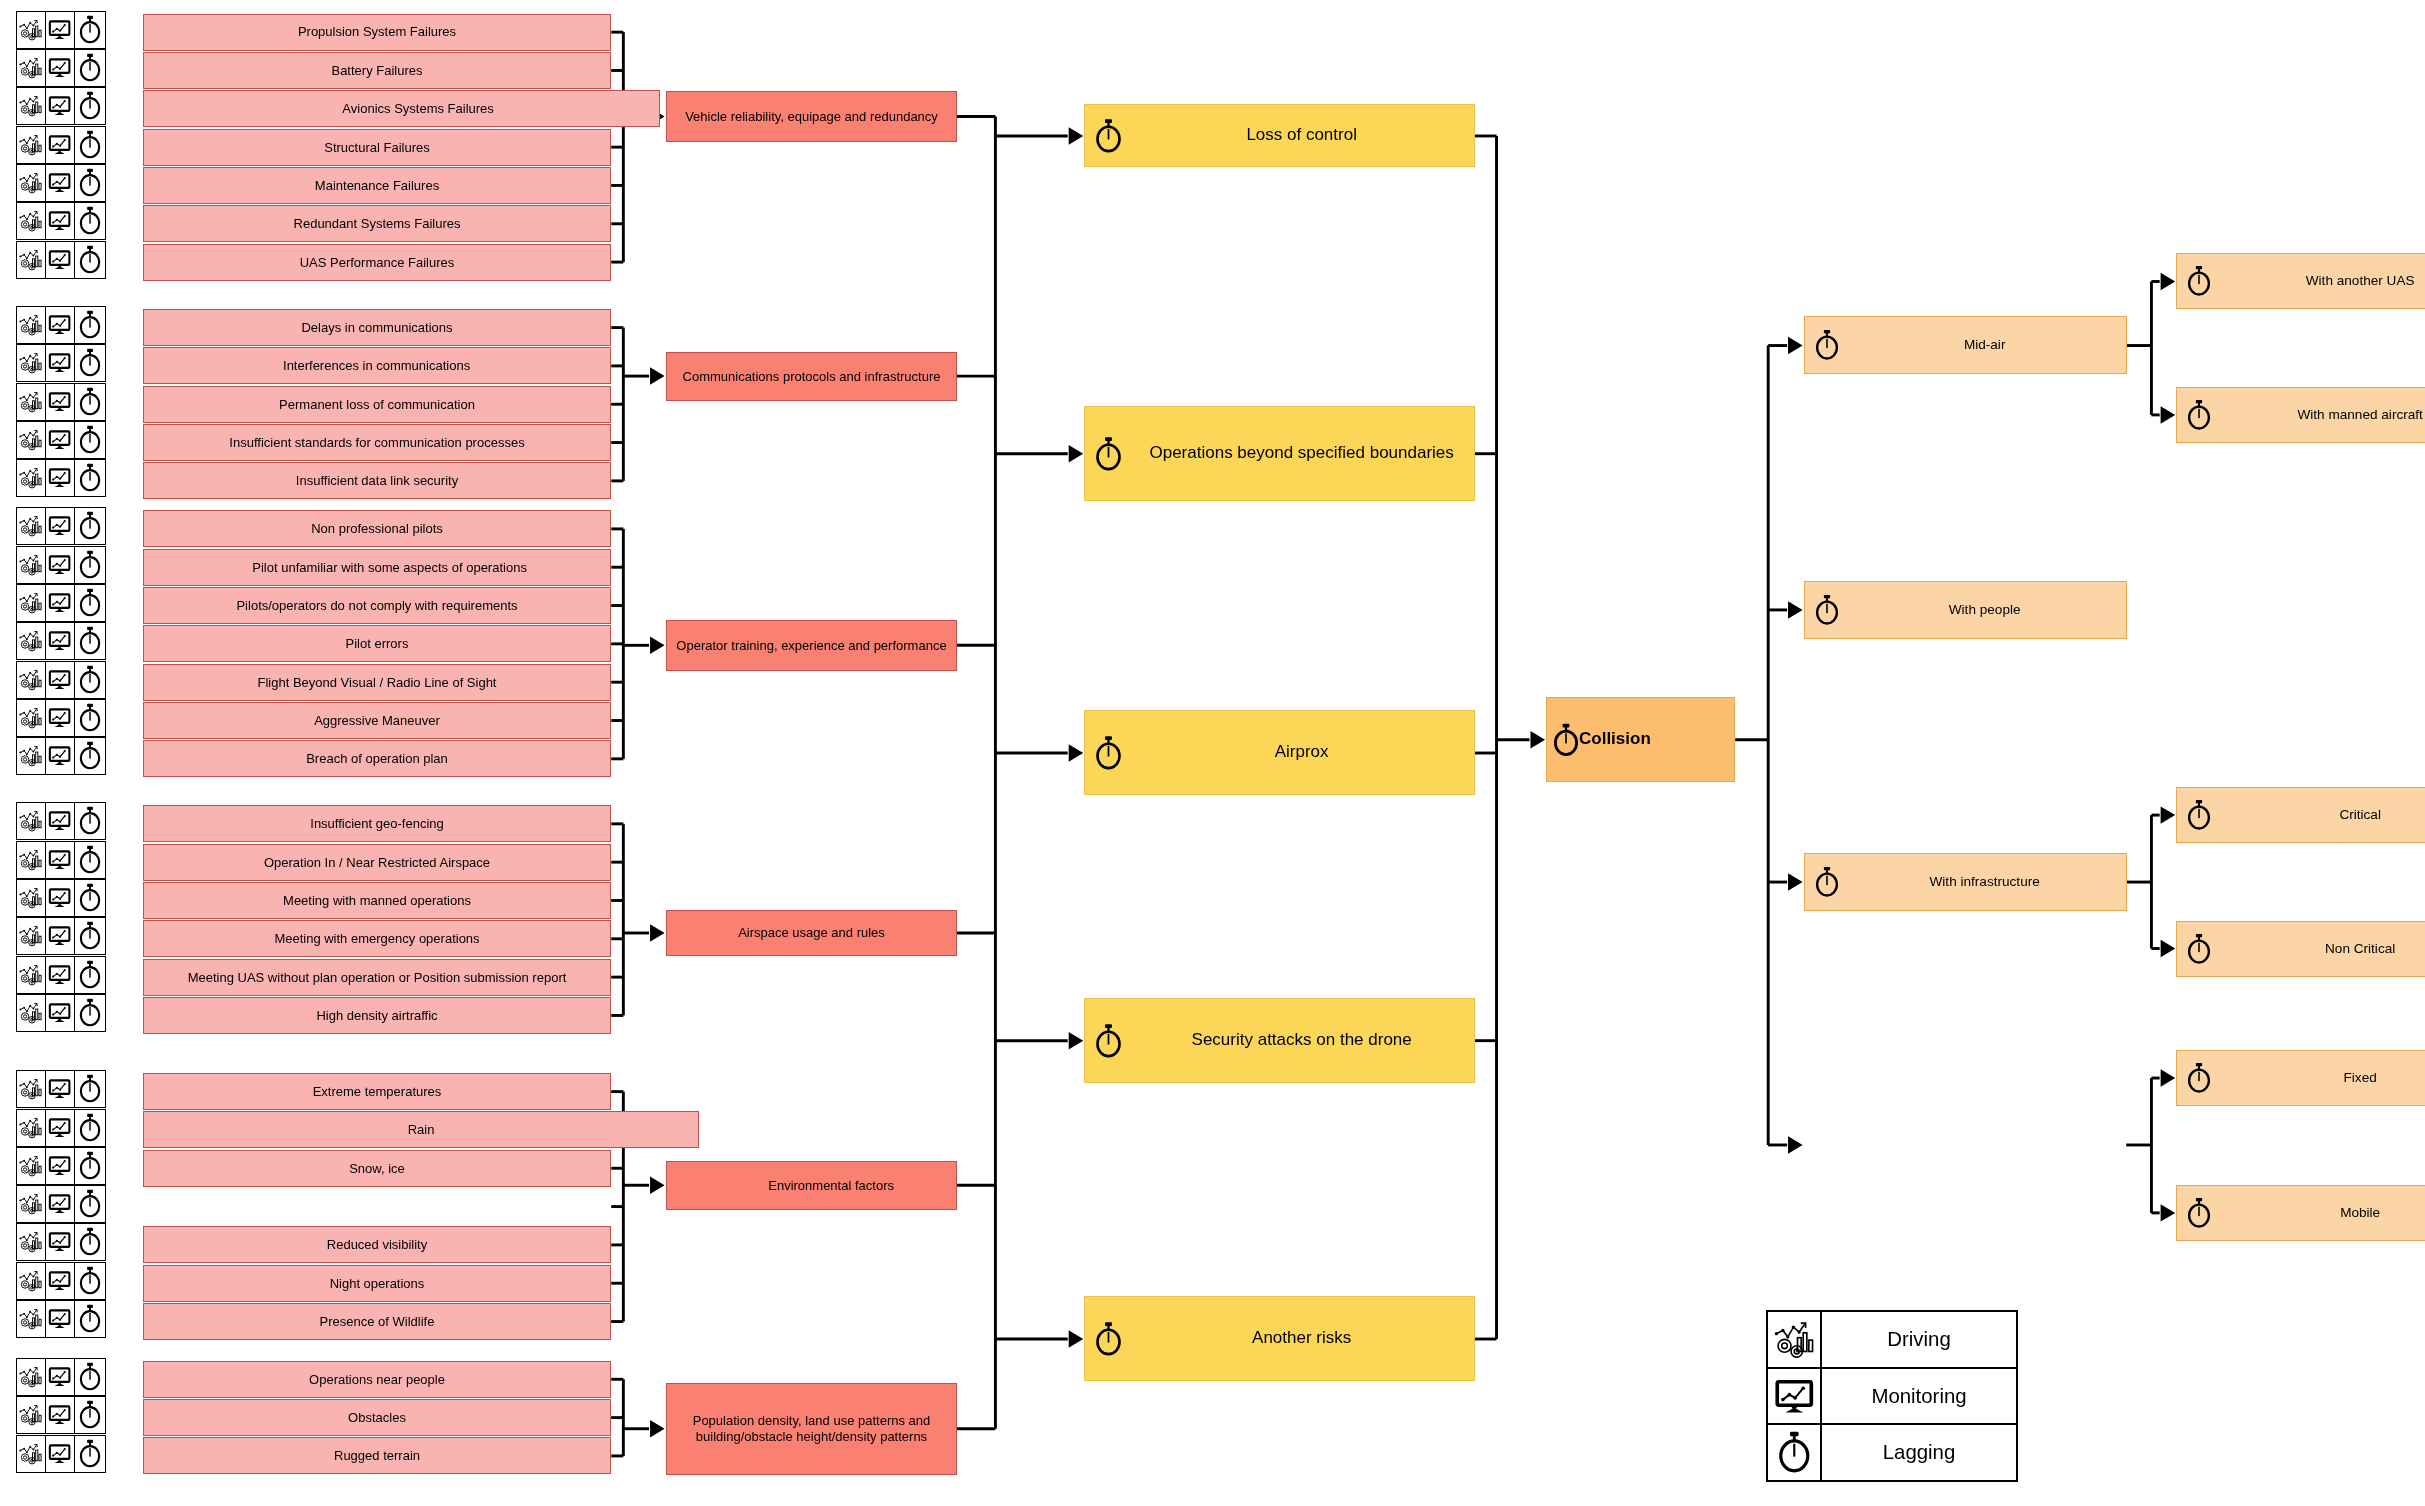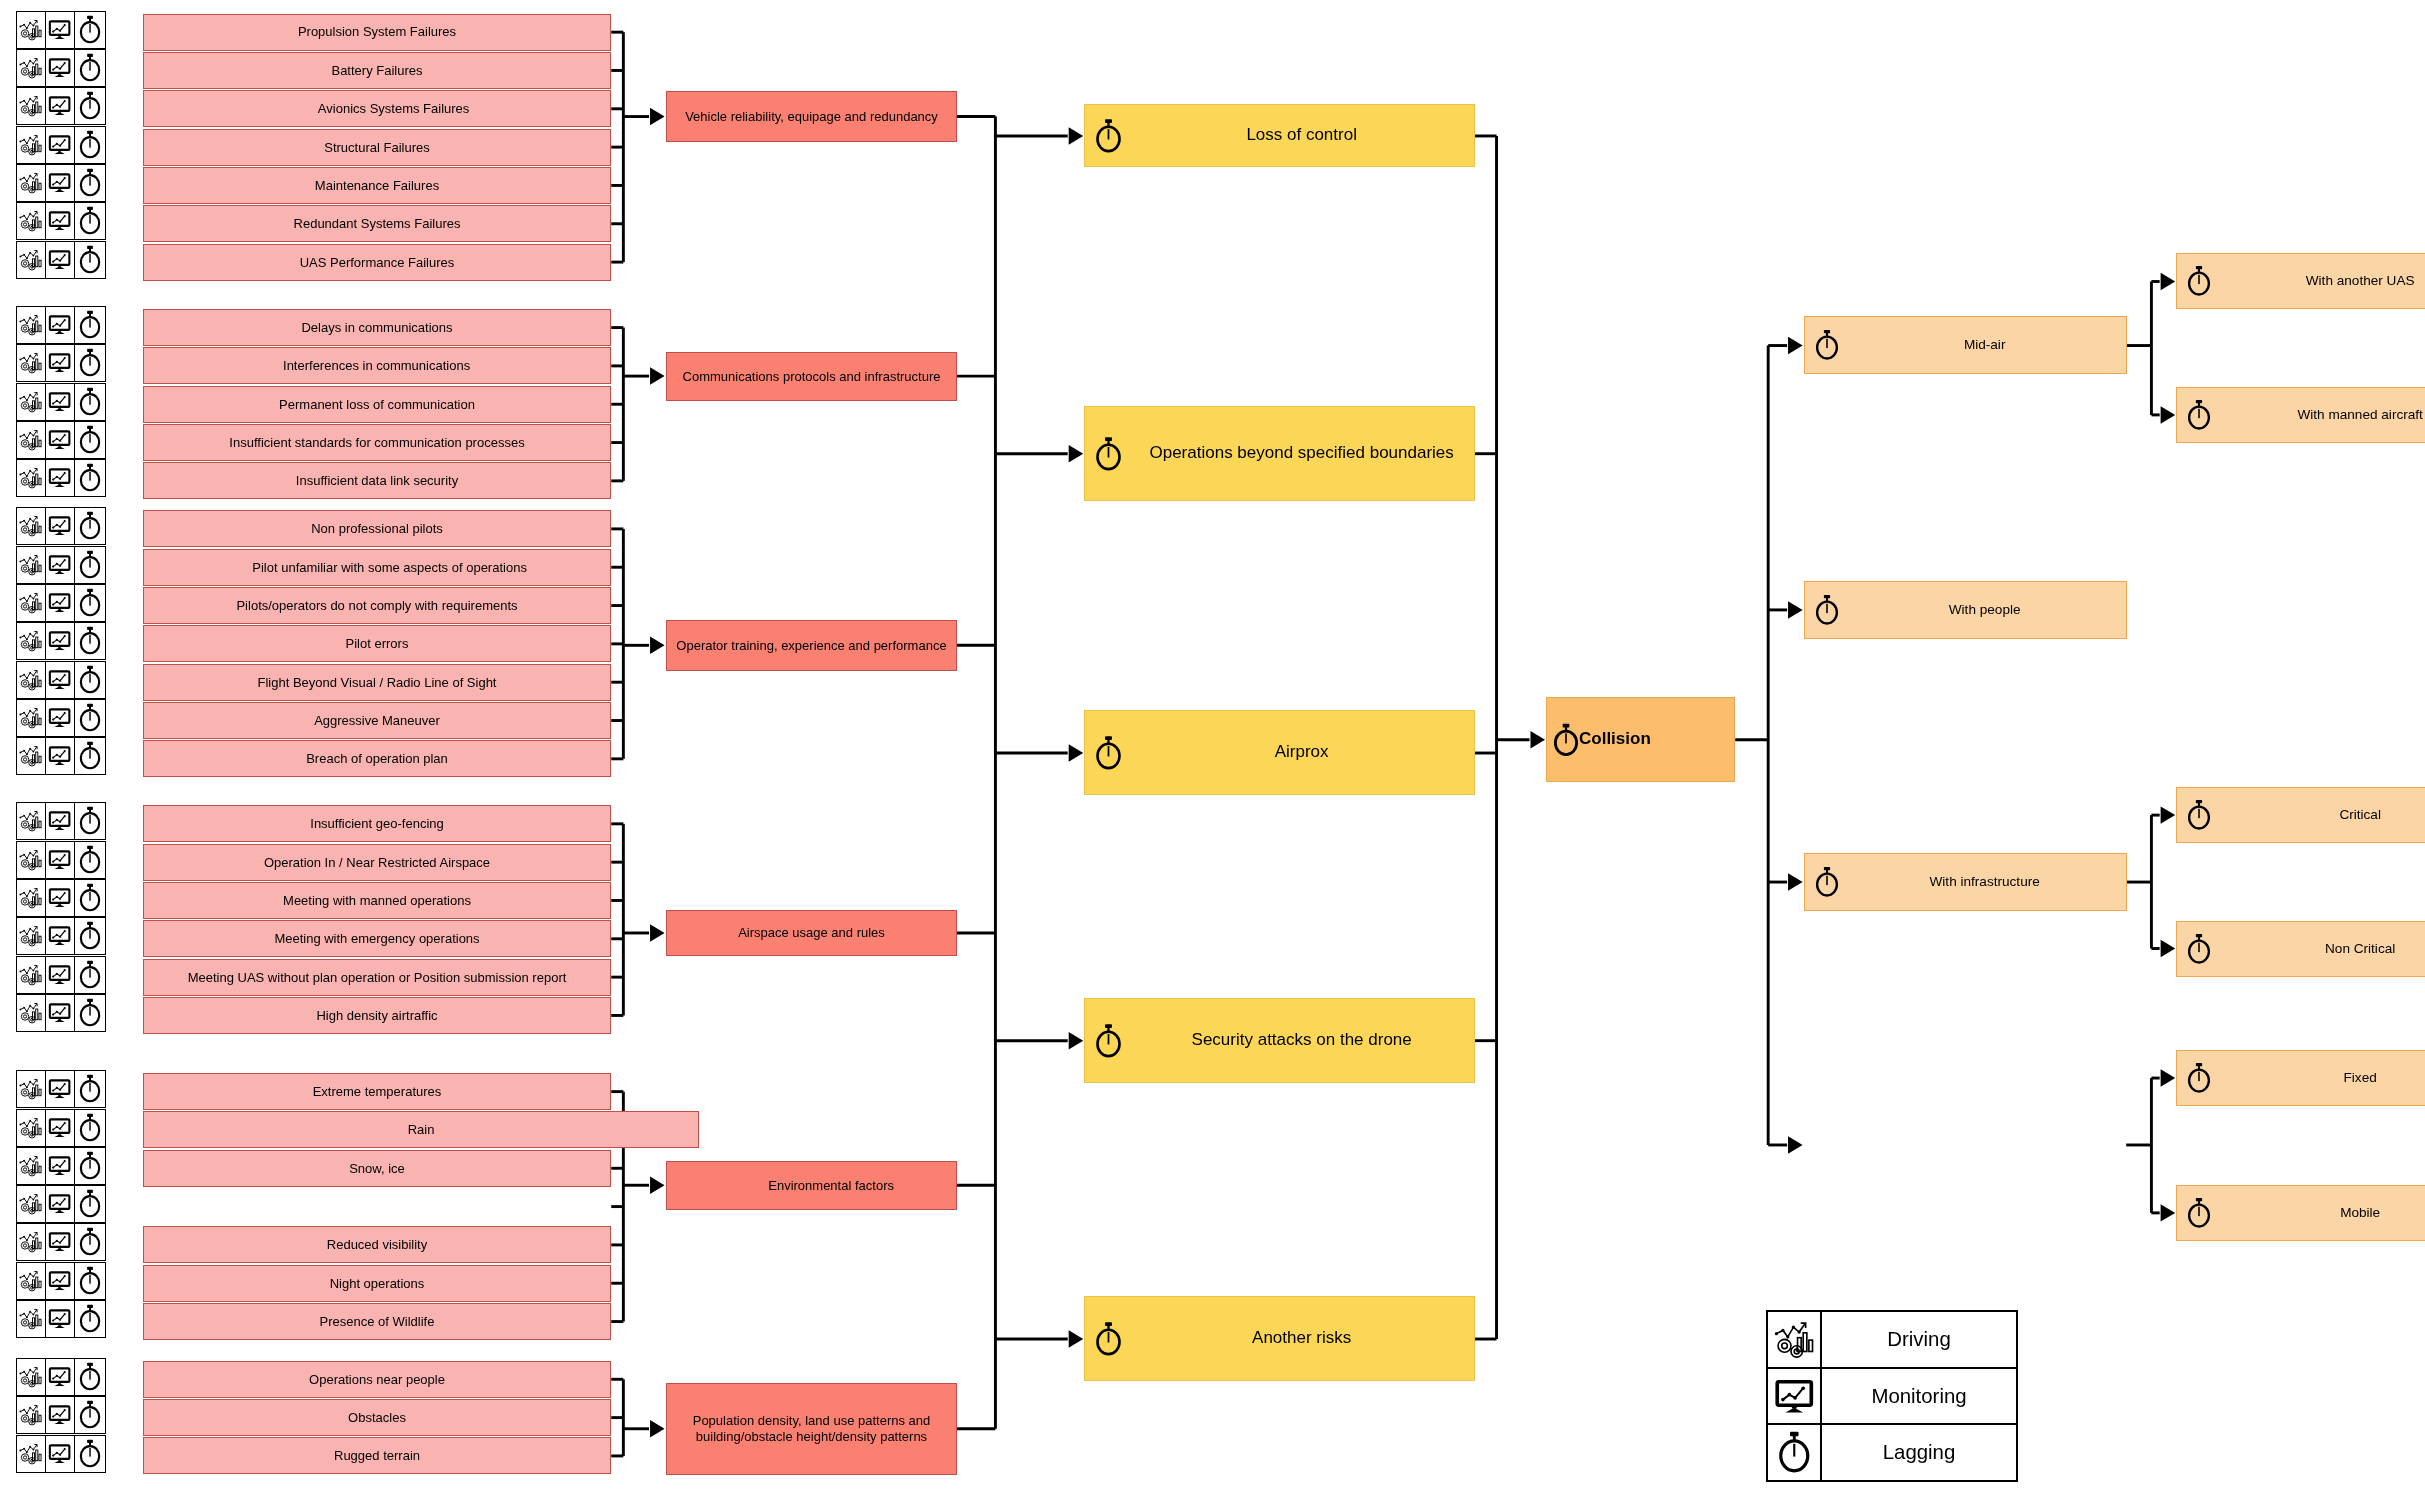--- a/index.html
+++ b/index.html
@@ -260,21 +260,21 @@
       </div>
       <div class="iconcell">
         <svg viewBox="0 0 100 120" width="100%" height="100%">
           <rect x="38" y="2" width="24" height="13" rx="3" fill="#000"></rect>
           <rect x="46" y="12" width="8" height="16" fill="#000"></rect>
           <ellipse cx="50" cy="70" rx="38" ry="42" fill="none" stroke="#000" stroke-width="9"></ellipse>
           <rect x="47" y="36" width="6" height="36" fill="#000"></rect>
         </svg>
       </div>
     </div>
-    <div class="node cause" style="left: 143px; top: 90px; width: 468px; height: 37px; padding-left: 40px;">
+    <div class="node cause" style="left: 143px; top: 90px; width: 517px; height: 37px; padding-left: 40px;">
       <span>Avionics Systems Failures</span>
     </div>
     <div class="iconcluster" style="left: 15.5px; top: 87px; width: 90px; height: 38px;">
       <div class="iconcell">
         <svg viewBox="0 0 100 100">
           <g fill="none" stroke="#000" stroke-width="4">
             <polyline points="6,36 22,28 34,44 48,20 62,32 76,12"></polyline>
             <polyline points="66,10 78,10 78,22"></polyline>
           </g>
           <g fill="#000">

